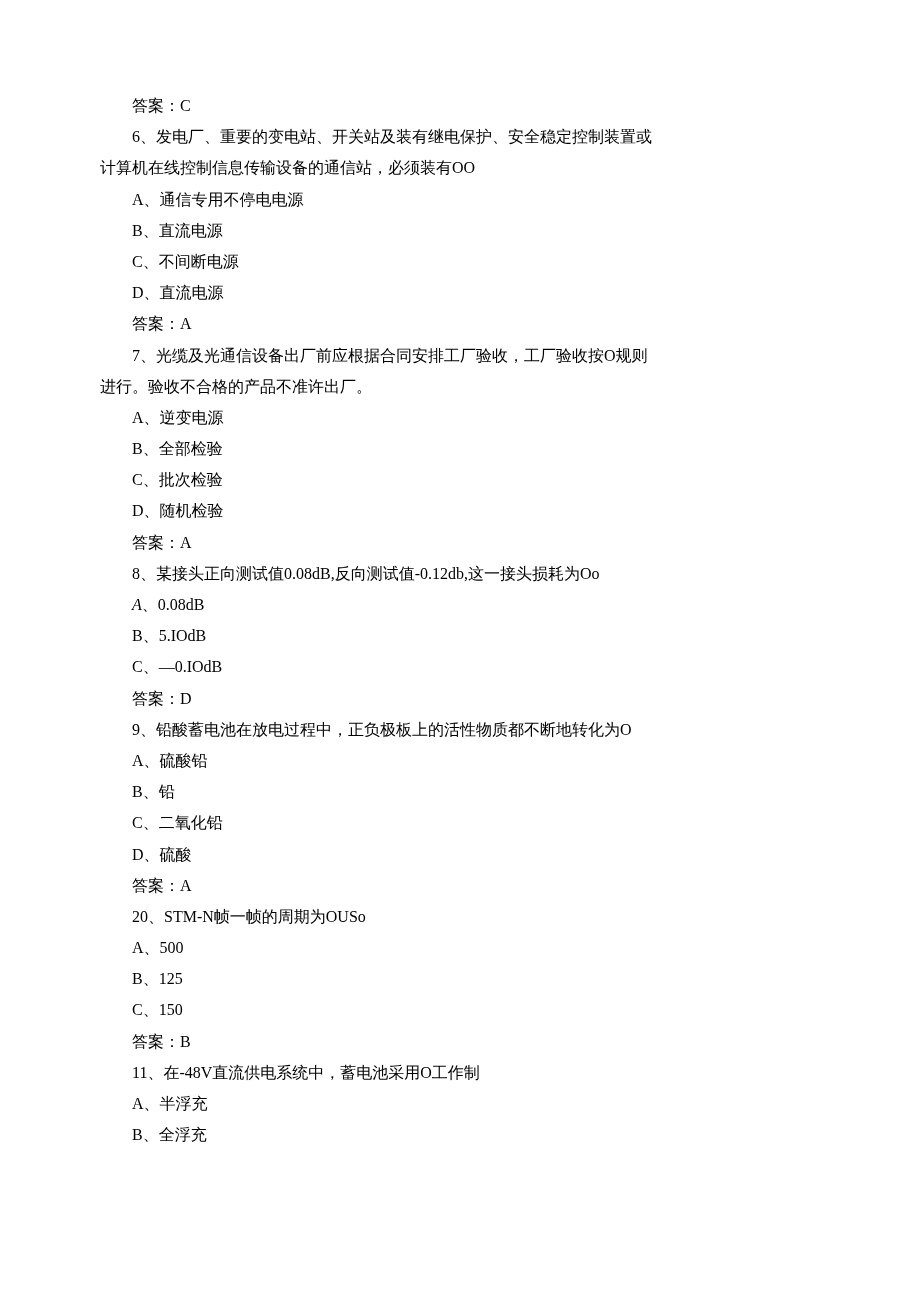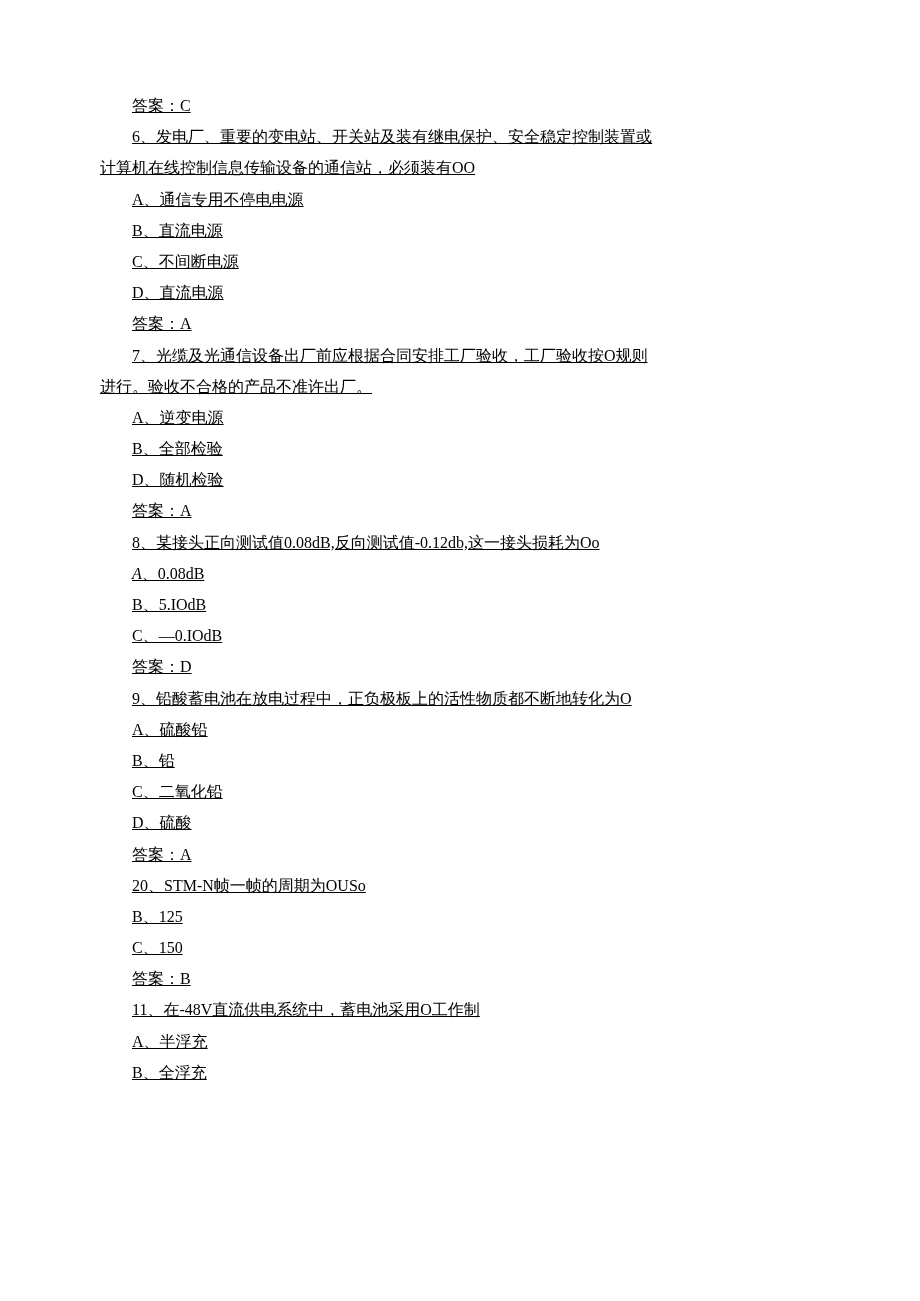--- a/index.html
+++ b/index.html
@@ -13,21 +13,20 @@
   }
   .page {
     width: 920px;
     min-height: 1301px;
     box-sizing: border-box;
     padding: 90px 100px 90px 100px;
   }
   .line {
     text-indent: 2em;
     white-space: pre-wrap;
-    text-decoration: underline;
   }
   .line.noindent {
     text-indent: 0;
   }
   .italic-a {
     font-style: italic;
   }
 </style>
 </head>
 <body>
@@ -38,33 +37,35 @@
     <div class="line noindent">计算机在线控制信息传输设备的通信站，必须装有OO</div>
     <div class="line">A、通信专用不停电电源</div>
     <div class="line">B、直流电源</div>
     <div class="line">C、不间断电源</div>
     <div class="line">D、直流电源</div>
     <div class="line">答案：A</div>
     <div class="line">7、光缆及光通信设备出厂前应根据合同安排工厂验收，工厂验收按O规则</div>
     <div class="line noindent">进行。验收不合格的产品不准许出厂。</div>
     <div class="line">A、逆变电源</div>
     <div class="line">B、全部检验</div>
+    <div class="line">C、批次检验</div>
     <div class="line">D、随机检验</div>
     <div class="line">答案：A</div>
     <div class="line">8、某接头正向测试值0.08dB,反向测试值-0.12db,这一接头损耗为Oo</div>
     <div class="line"><span class="italic-a">A</span><span>、0.08dB</span></div>
     <div class="line">B、5.IOdB</div>
     <div class="line">C、—0.IOdB</div>
     <div class="line">答案：D</div>
     <div class="line">9、铅酸蓄电池在放电过程中，正负极板上的活性物质都不断地转化为O</div>
     <div class="line">A、硫酸铅</div>
     <div class="line">B、铅</div>
     <div class="line">C、二氧化铅</div>
     <div class="line">D、硫酸</div>
     <div class="line">答案：A</div>
     <div class="line">20、STM-N帧一帧的周期为OUSo</div>
+    <div class="line">A、500</div>
     <div class="line">B、125</div>
     <div class="line">C、150</div>
     <div class="line">答案：B</div>
     <div class="line">11、在-48V直流供电系统中，蓄电池采用O工作制</div>
     <div class="line">A、半浮充</div>
     <div class="line">B、全浮充</div>
   </div>
 
 </body></html>

